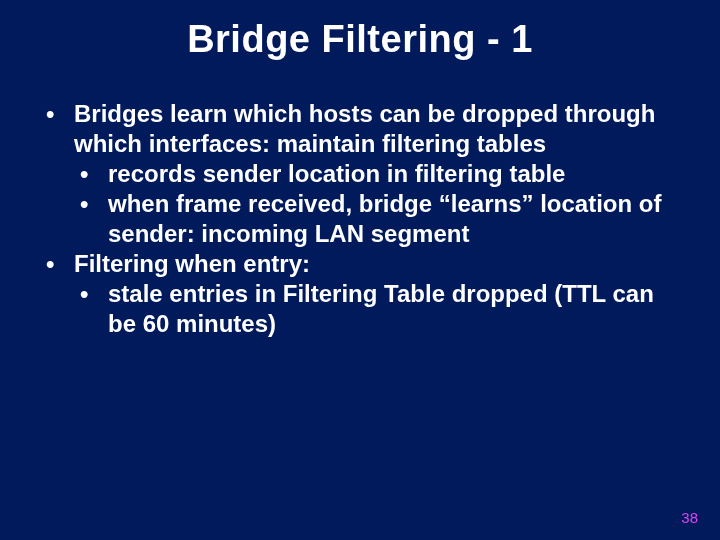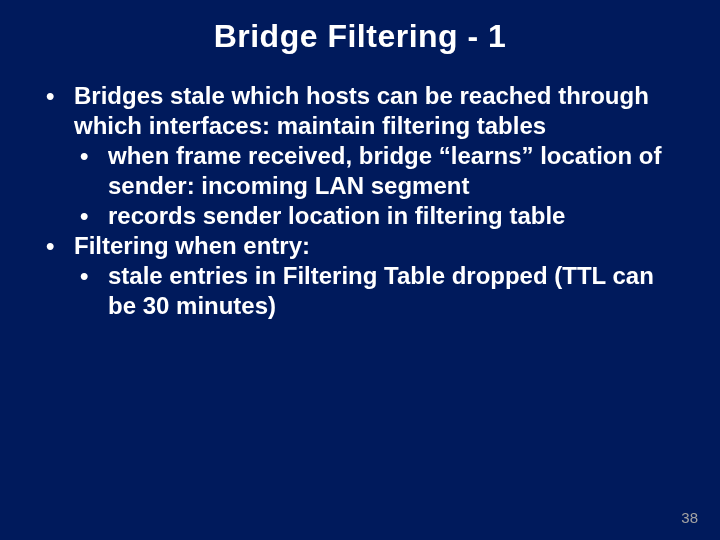--- a/index.html
+++ b/index.html
@@ -10,24 +10,24 @@
     font-family: Arial, Helvetica, sans-serif;
     position: relative;
   }
   .slide {
     width: 720px;
     height: 540px;
     padding: 18px 40px 0 40px;
     position: relative;
   }
   .title {
-    font-size: 32px;
+    font-size: 38px;
     font-weight: bold;
     text-align: center;
-    margin-bottom: 26px;
+    margin-bottom: 38px;
     letter-spacing: 0.5px;
   }
   .content {
     font-size: 24px;
     font-weight: bold;
     line-height: 1.25;
   }
   ul { list-style: none; }
   .lvl1 > li {
     position: relative;
@@ -54,48 +54,48 @@
     position: absolute;
     left: 6px;
     top: 0;
     font-size: 24px;
   }
   .pagenum {
     position: absolute;
     bottom: 14px;
     right: 22px;
     font-size: 15px;
-    color: #a3a3a3;
+    color: #d946ef;
     font-weight: normal;
   }
 </style>
 </head>
 <body>
 
 <div class="slide">
   <h1 class="title">Bridge Filtering - 1</h1>
 
   <div class="content">
     <ul class="lvl1">
       <li>
-        <span>Bridges stale which hosts can be reached through which interfaces: maintain filtering tables</span>
+        <span>Bridges learn which hosts can be dropped through which interfaces: maintain filtering tables</span>
         <ul class="lvl2">
           <li>
-            <span>when frame received, bridge “learns” location of sender: incoming LAN segment</span>
+            <span>records sender location in filtering table</span>
           </li>
           <li>
-            <span>records sender location in filtering table</span>
+            <span>when frame received, bridge “learns” location of sender: incoming LAN segment</span>
           </li>
         </ul>
       </li>
       <li>
         <span>Filtering when entry:</span>
         <ul class="lvl2">
           <li>
-            <span>stale entries in Filtering Table dropped (TTL can be 30 minutes)</span>
+            <span>stale entries in Filtering Table dropped (TTL can be 60 minutes)</span>
           </li>
         </ul>
       </li>
     </ul>
   </div>
 
   <div class="pagenum">38</div>
 </div>
 
 </body></html>

